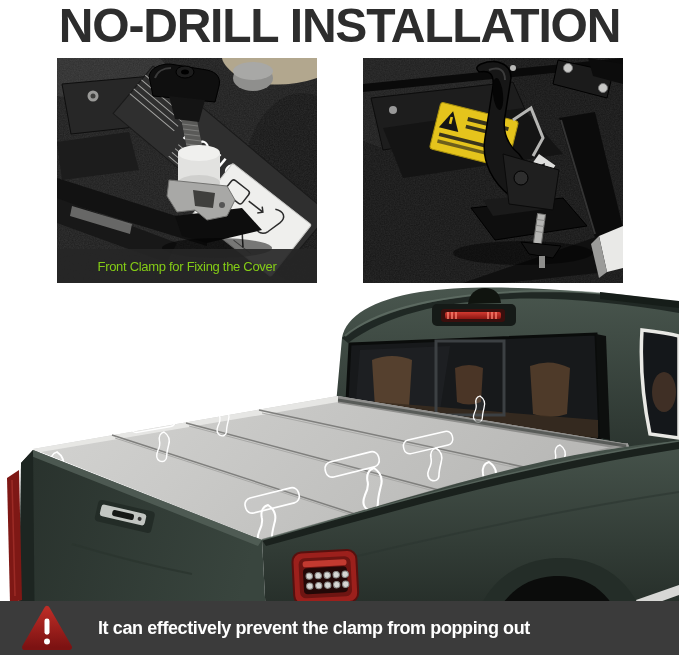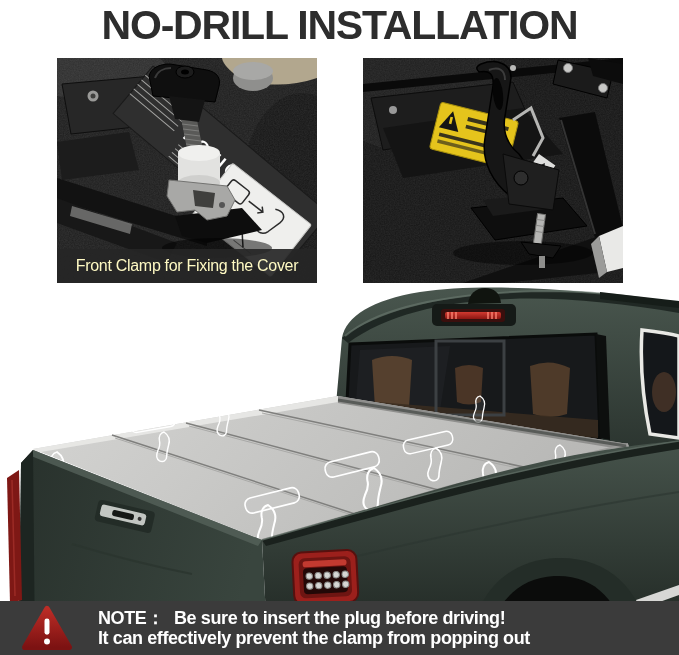--- a/index.html
+++ b/index.html
@@ -1,27 +1,27 @@
 <!DOCTYPE html>
 <html><head>
 <meta charset="utf-8">
 <style>
   html,body{margin:0;padding:0;background:#fff;}
   .canvas{position:relative;width:679px;height:655px;background:#fff;overflow:hidden;
           font-family:"Liberation Sans",sans-serif;}
   .title{position:absolute;top:0;left:0;width:679px;height:50px;display:flex;
-         align-items:center;justify-content:center;font-size:41px;font-weight:bold;
+         align-items:center;justify-content:center;font-size:48px;font-weight:bold;
          letter-spacing:-1.2px;color:#2d2d2d;white-space:nowrap;}
   .panel{position:absolute;top:58px;width:260px;height:225px;overflow:hidden;background:#181818;}
   .panel-left{left:57px;}
   .panel-right{left:363px;}
   .panel svg{position:absolute;top:0;left:0;}
   .caption{position:absolute;left:0;bottom:0;width:100%;height:34px;
-           background:rgba(38,38,38,0.92);color:#fef9c3;display:flex;align-items:center;
-           justify-content:center;font-size:16px;letter-spacing:-0.3px;white-space:nowrap;}
+           background:rgba(38,38,38,0.92);color:#84cc16;display:flex;align-items:center;
+           justify-content:center;font-size:13px;letter-spacing:-0.3px;white-space:nowrap;}
   .truck{position:absolute;top:283px;left:0;width:679px;height:372px;}
   .note-bar{position:absolute;left:0;top:601px;width:679px;height:54px;background:#3b3b3b;
             display:flex;align-items:center;}
   .warn{margin-left:22px;width:50px;height:46px;flex:0 0 auto;}
   .note-text{margin-left:26px;color:#fff;font-weight:bold;font-size:18px;
              letter-spacing:-0.4px;line-height:20px;white-space:nowrap;}
   .note-line1 .sp{display:inline-block;width:10px;}
 </style>
 </head>
 <body>
@@ -338,18 +338,17 @@
           <stop offset="0" stop-color="#bb2c26"></stop>
             <stop offset="1" stop-color="#7c1212"></stop>
         </linearGradient>
       </defs>
       <path d="M26,4 L49,44 H3 Z" fill="url(#gWarn)" stroke="url(#gWarn)" stroke-width="6" stroke-linejoin="round"></path>
       <rect x="23.4" y="14" width="5.2" height="17" rx="2.6" fill="#ffffff"></rect>
       <circle cx="26" cy="38" r="3.1" fill="#ffffff"></circle>
       <text x="26" y="120" font-size="10" fill="#ffffff" text-anchor="middle">!</text>
     </svg>
     <div class="note-text">
-      <div class="note-line1"><span>NOTE：</span><span class="sp"></span><span>Be sure to insert the plug before driving!</span></div>
       <div class="note-line2">It can effectively prevent the clamp from popping out</div>
     </div>
   </div>
 
 </div>
 
 </body></html>

